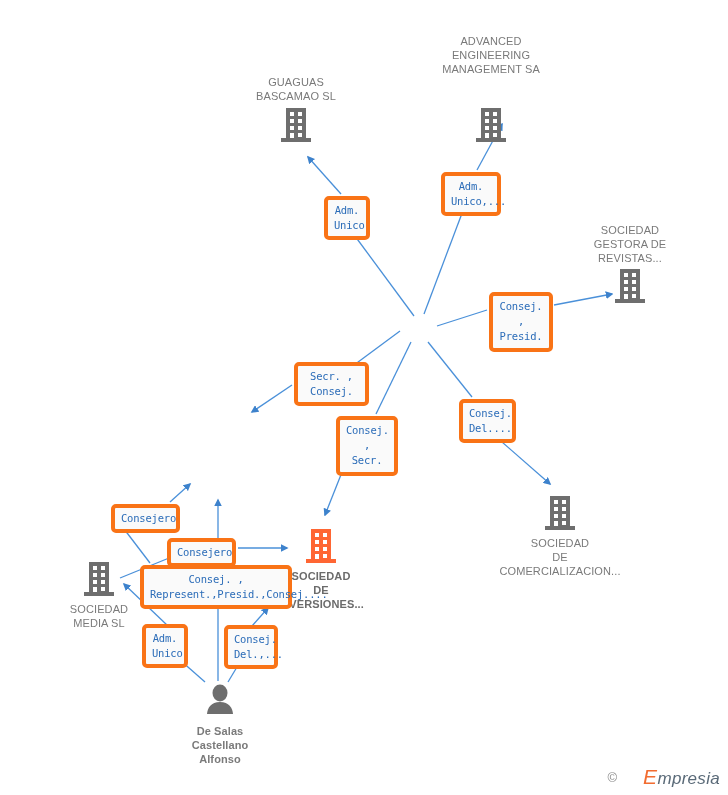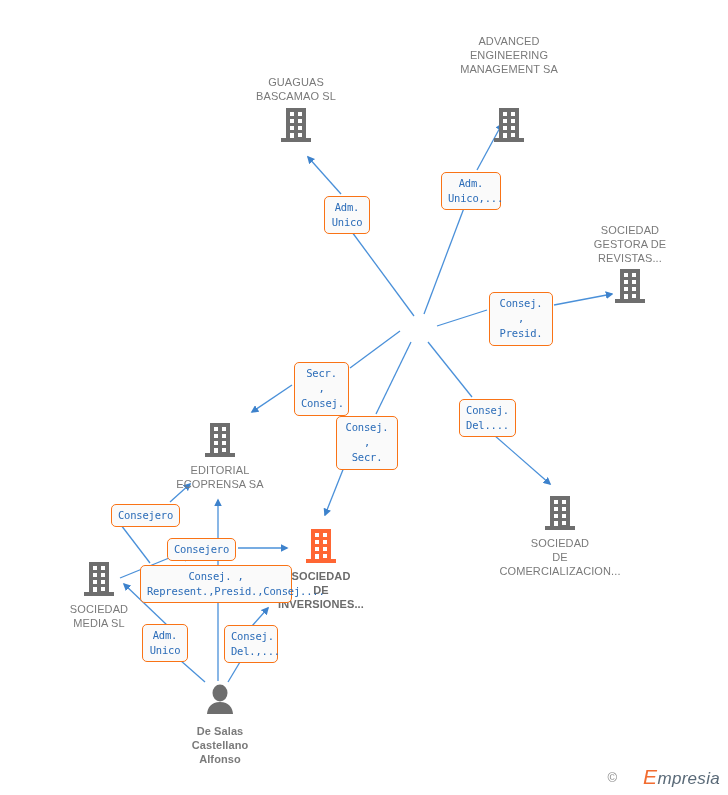--- a/index.html
+++ b/index.html
@@ -57,21 +57,21 @@
     flex-direction: column-reverse;
     align-items: center;
   }
   .node.label-top .node-label { margin-top: 0; margin-bottom: 3px; }
 
   
   .rel {
     position: absolute;
     box-sizing: border-box;
     background: #fafafa;
-    border: 1px solid #f97316;
+    border: 4px solid #f97316;
     border-radius: 5px;
     color: #2b6cb8;
     font-size: 10.5px;
     font-family: "DejaVu Sans Mono", "Liberation Mono", monospace;
     text-align: center;
     line-height: 1.45;
     padding: 3px 6px;
     white-space: pre-line;
     letter-spacing: -0.2px;
   }
@@ -164,21 +164,21 @@
         <rect x="9" y="19" width="4" height="4" fill="#ffffff"></rect>
         <rect x="17" y="19" width="4" height="4" fill="#ffffff"></rect>
         <rect x="9" y="26" width="4" height="5" fill="#ffffff"></rect>
         <rect x="17" y="26" width="4" height="4" fill="#ffffff"></rect>
       </svg>
     </span>
     <span class="node-label">GUAGUAS
 BASCAMAO SL</span>
   </div>
 
-  <div class="node label-top" style="left:509px; top:35px;gap:28px;">
+  <div class="node label-top" style="left:491px; top:35px;gap:28px;">
     <span class="icon-wrap">
       <svg width="30" height="36" viewBox="0 0 30 36" xmlns="http://www.w3.org/2000/svg">
         <rect x="5" y="1" width="20" height="30" fill="#6e6e6e"></rect>
         <rect x="0" y="31" width="30" height="4" fill="#6e6e6e"></rect>
         <rect x="9" y="5" width="4" height="4" fill="#ffffff"></rect>
         <rect x="17" y="5" width="4" height="4" fill="#ffffff"></rect>
         <rect x="9" y="12" width="4" height="4" fill="#ffffff"></rect>
         <rect x="17" y="12" width="4" height="4" fill="#ffffff"></rect>
         <rect x="9" y="19" width="4" height="4" fill="#ffffff"></rect>
         <rect x="17" y="19" width="4" height="4" fill="#ffffff"></rect>
@@ -205,38 +205,20 @@
         <rect x="9" y="26" width="4" height="5" fill="#ffffff"></rect>
         <rect x="17" y="26" width="4" height="4" fill="#ffffff"></rect>
       </svg>
     </span>
     <span class="node-label">SOCIEDAD
 GESTORA DE
 REVISTAS...</span>
   </div>
 
 
-  <div class="node" style="left:220px; top:422px;">
-    <span class="icon-wrap">
-      <svg width="30" height="36" viewBox="0 0 30 36" xmlns="http://www.w3.org/2000/svg">
-        <rect x="5" y="1" width="20" height="30" fill="#6e6e6e"></rect>
-        <rect x="0" y="31" width="30" height="4" fill="#6e6e6e"></rect>
-        <rect x="9" y="5" width="4" height="4" fill="#ffffff"></rect>
-        <rect x="17" y="5" width="4" height="4" fill="#ffffff"></rect>
-        <rect x="9" y="12" width="4" height="4" fill="#ffffff"></rect>
-        <rect x="17" y="12" width="4" height="4" fill="#ffffff"></rect>
-        <rect x="9" y="19" width="4" height="4" fill="#ffffff"></rect>
-        <rect x="17" y="19" width="4" height="4" fill="#ffffff"></rect>
-        <rect x="9" y="26" width="4" height="5" fill="#ffffff"></rect>
-        <rect x="17" y="26" width="4" height="4" fill="#ffffff"></rect>
-      </svg>
-    </span>
-    <span class="node-label">EDITORIAL
-ECOPRENSA SA</span>
-  </div>
 
   <div class="node" style="left:560px; top:495px;">
     <span class="icon-wrap">
       <svg width="30" height="36" viewBox="0 0 30 36" xmlns="http://www.w3.org/2000/svg">
         <rect x="5" y="1" width="20" height="30" fill="#6e6e6e"></rect>
         <rect x="0" y="31" width="30" height="4" fill="#6e6e6e"></rect>
         <rect x="9" y="5" width="4" height="4" fill="#ffffff"></rect>
         <rect x="17" y="5" width="4" height="4" fill="#ffffff"></rect>
         <rect x="9" y="12" width="4" height="4" fill="#ffffff"></rect>
         <rect x="17" y="12" width="4" height="4" fill="#ffffff"></rect>
@@ -304,21 +286,21 @@
 
   <div class="rel" style="left:324px; top:196px; width:46px;">Adm.
 Unico</div>
 
   <div class="rel" style="left:441px; top:172px; width:60px;">Adm.
 Unico,...</div>
 
   <div class="rel" style="left:489px; top:292px; width:64px;">Consej. ,
 Presid.</div>
 
-  <div class="rel" style="left:294px; top:362px; width:55px;">Secr. ,
+  <div class="rel" style="left:294px; top:362px; width:75px;">Secr. ,
 Consej.</div>
 
   <div class="rel" style="left:336px; top:416px; width:62px;">Consej. ,
 Secr.</div>
 
   <div class="rel" style="left:459px; top:399px; width:57px;">Consej.
 Del....</div>
 
   <div class="rel" style="left:111px; top:504px; width:69px;">Consejero</div>
 

